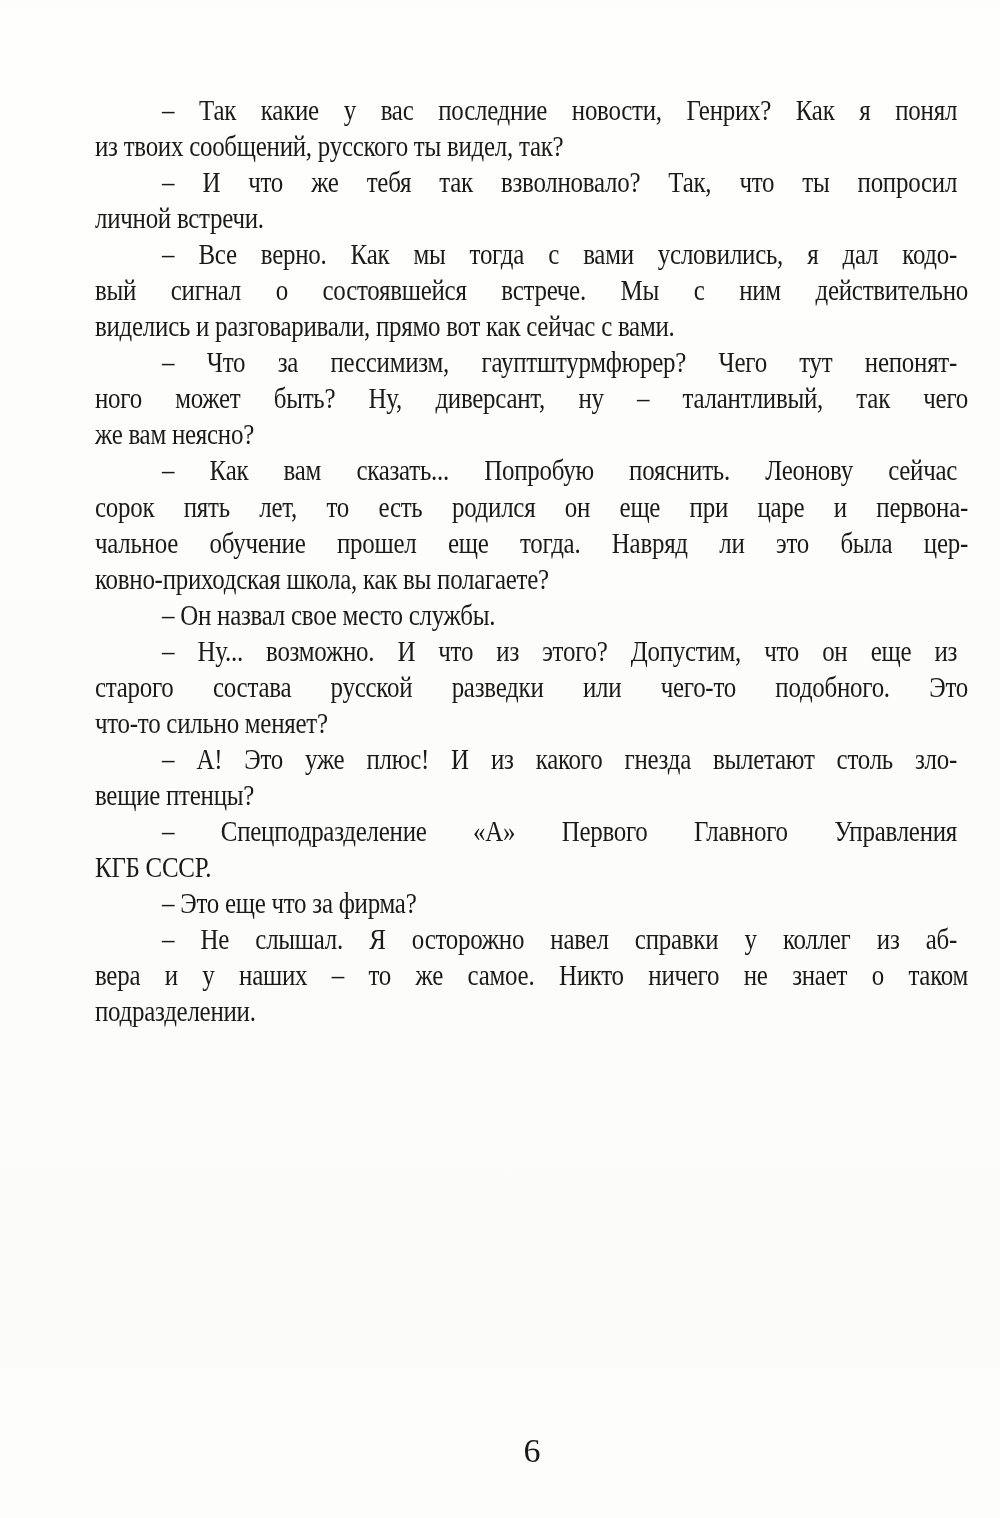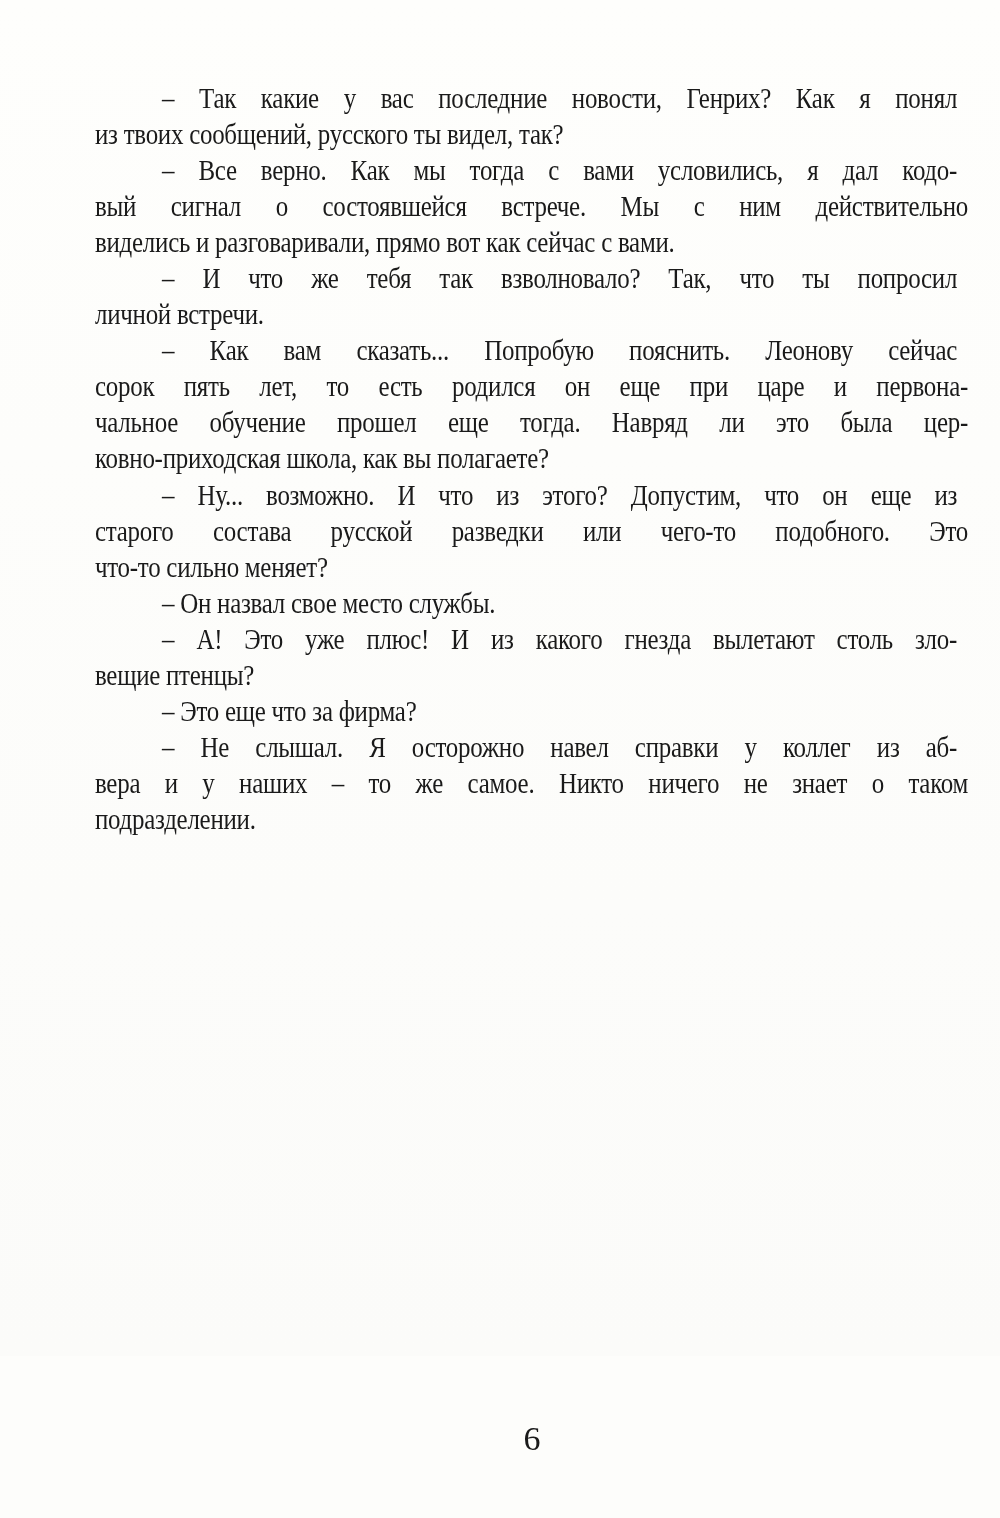--- a/index.html
+++ b/index.html
@@ -8,21 +8,21 @@
     }
     body {
       width: 1000px;
       height: 1518px;
       background: #fdfdfb;
       position: relative;
       overflow: hidden;
     }
     .page {
       position: absolute;
-      left: 0; top: 0;
+      left: 0; top: 12px;
       width: 1000px;
       height: 1356px;
       background: linear-gradient(180deg, #fefefc 0%, #fbfbf9 100%);
     }
     .text-block {
       position: absolute;
       left: 95px;
       top: 80px;
       width: 873px;
       color: #1a1a1a;
@@ -59,45 +59,54 @@
 </head>
 <body>
 
 <div class="page">
   <div class="text-block" id="text-block">
       <div class="paragraph">
         <span class="line indent" style="width: 924.419px; transform: scaleX(0.86);">– Так какие у вас последние новости, Генрих? Как я понял</span>
         <span class="line last" style="width: 1015.12px; transform: scaleX(0.86);">из твоих сообщений, русского ты видел, так?</span>
       </div>
       <div class="paragraph">
+        <span class="line indent" style="width: 924.419px; transform: scaleX(0.86);">– И что же тебя так взволновало? Так, что ты попросил</span>
+        <span class="line last" style="width: 1015.12px; transform: scaleX(0.86);">личной встречи.</span>
+      </div>
+      <div class="paragraph">
         <span class="line indent" style="width: 924.419px; transform: scaleX(0.86);">– Все верно. Как мы тогда с вами условились, я дал кодо-</span>
         <span class="line" style="width: 1015.12px; transform: scaleX(0.86);">вый сигнал о состоявшейся встрече. Мы с ним действительно</span>
         <span class="line last" style="width: 1015.12px; transform: scaleX(0.86);">виделись и разговаривали, прямо вот как сейчас с вами.</span>
       </div>
       <div class="paragraph">
-        <span class="line indent" style="width: 924.419px; transform: scaleX(0.86);">– И что же тебя так взволновало? Так, что ты попросил</span>
-        <span class="line last" style="width: 1015.12px; transform: scaleX(0.86);">личной встречи.</span>
+        <span class="line indent" style="width: 924.419px; transform: scaleX(0.86);">– Что за пессимизм, гауптштурмфюрер? Чего тут непонят-</span>
+        <span class="line" style="width: 1015.12px; transform: scaleX(0.86);">ного может быть? Ну, диверсант, ну – талантливый, так чего</span>
+        <span class="line last" style="width: 1015.12px; transform: scaleX(0.86);">же вам неясно?</span>
       </div>
       <div class="paragraph">
         <span class="line indent" style="width: 924.419px; transform: scaleX(0.86);">– Как вам сказать... Попробую пояснить. Леонову сейчас</span>
         <span class="line" style="width: 1015.12px; transform: scaleX(0.86);">сорок пять лет, то есть родился он еще при царе и первона-</span>
         <span class="line" style="width: 1015.12px; transform: scaleX(0.86);">чальное обучение прошел еще тогда. Навряд ли это была цер-</span>
         <span class="line last" style="width: 1015.12px; transform: scaleX(0.86);">ковно-приходская школа, как вы полагаете?</span>
       </div>
       <div class="paragraph">
+        <span class="line indent last" style="width: 924.419px; transform: scaleX(0.86);">– Он назвал свое место службы.</span>
+      </div>
+      <div class="paragraph">
         <span class="line indent" style="width: 924.419px; transform: scaleX(0.86);">– Ну... возможно. И что из этого? Допустим, что он еще из</span>
         <span class="line" style="width: 1015.12px; transform: scaleX(0.86);">старого состава русской разведки или чего-то подобного. Это</span>
         <span class="line last" style="width: 1015.12px; transform: scaleX(0.86);">что-то сильно меняет?</span>
       </div>
       <div class="paragraph">
-        <span class="line indent last" style="width: 924.419px; transform: scaleX(0.86);">– Он назвал свое место службы.</span>
+        <span class="line indent" style="width: 924.419px; transform: scaleX(0.86);">– А! Это уже плюс! И из какого гнезда вылетают столь зло-</span>
+        <span class="line last" style="width: 1015.12px; transform: scaleX(0.86);">вещие птенцы?</span>
       </div>
       <div class="paragraph">
-        <span class="line indent" style="width: 924.419px; transform: scaleX(0.86);">– А! Это уже плюс! И из какого гнезда вылетают столь зло-</span>
-        <span class="line last" style="width: 1015.12px; transform: scaleX(0.86);">вещие птенцы?</span>
+        <span class="line indent" style="width: 924.419px; transform: scaleX(0.86);">– Спецподразделение «А» Первого Главного Управления</span>
+        <span class="line last" style="width: 1015.12px; transform: scaleX(0.86);">КГБ СССР.</span>
       </div>
       <div class="paragraph">
         <span class="line indent last" style="width: 924.419px; transform: scaleX(0.86);">– Это еще что за фирма?</span>
       </div>
       <div class="paragraph">
         <span class="line indent" style="width: 924.419px; transform: scaleX(0.86);">– Не слышал. Я осторожно навел справки у коллег из аб-</span>
         <span class="line" style="width: 1015.12px; transform: scaleX(0.86);">вера и у наших – то же самое. Никто ничего не знает о таком</span>
         <span class="line last" style="width: 1015.12px; transform: scaleX(0.86);">подразделении.</span>
       </div>
     </div>

